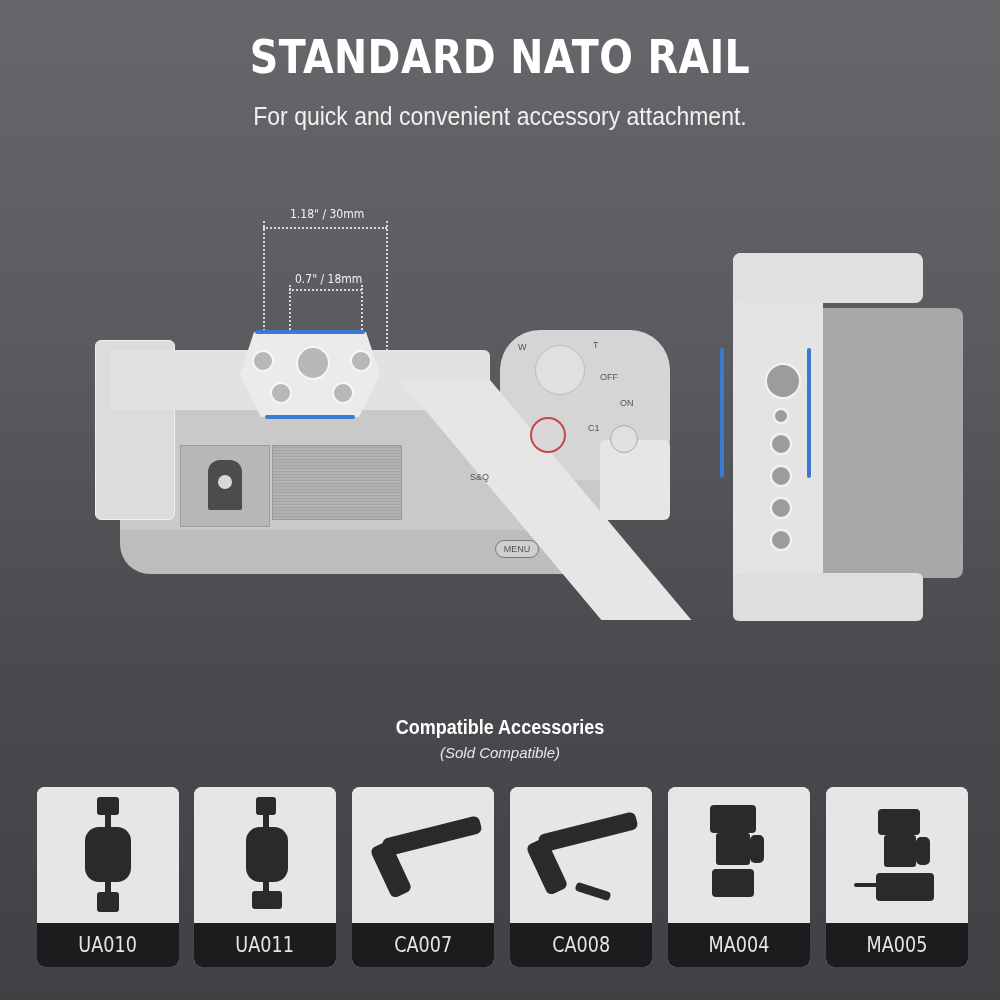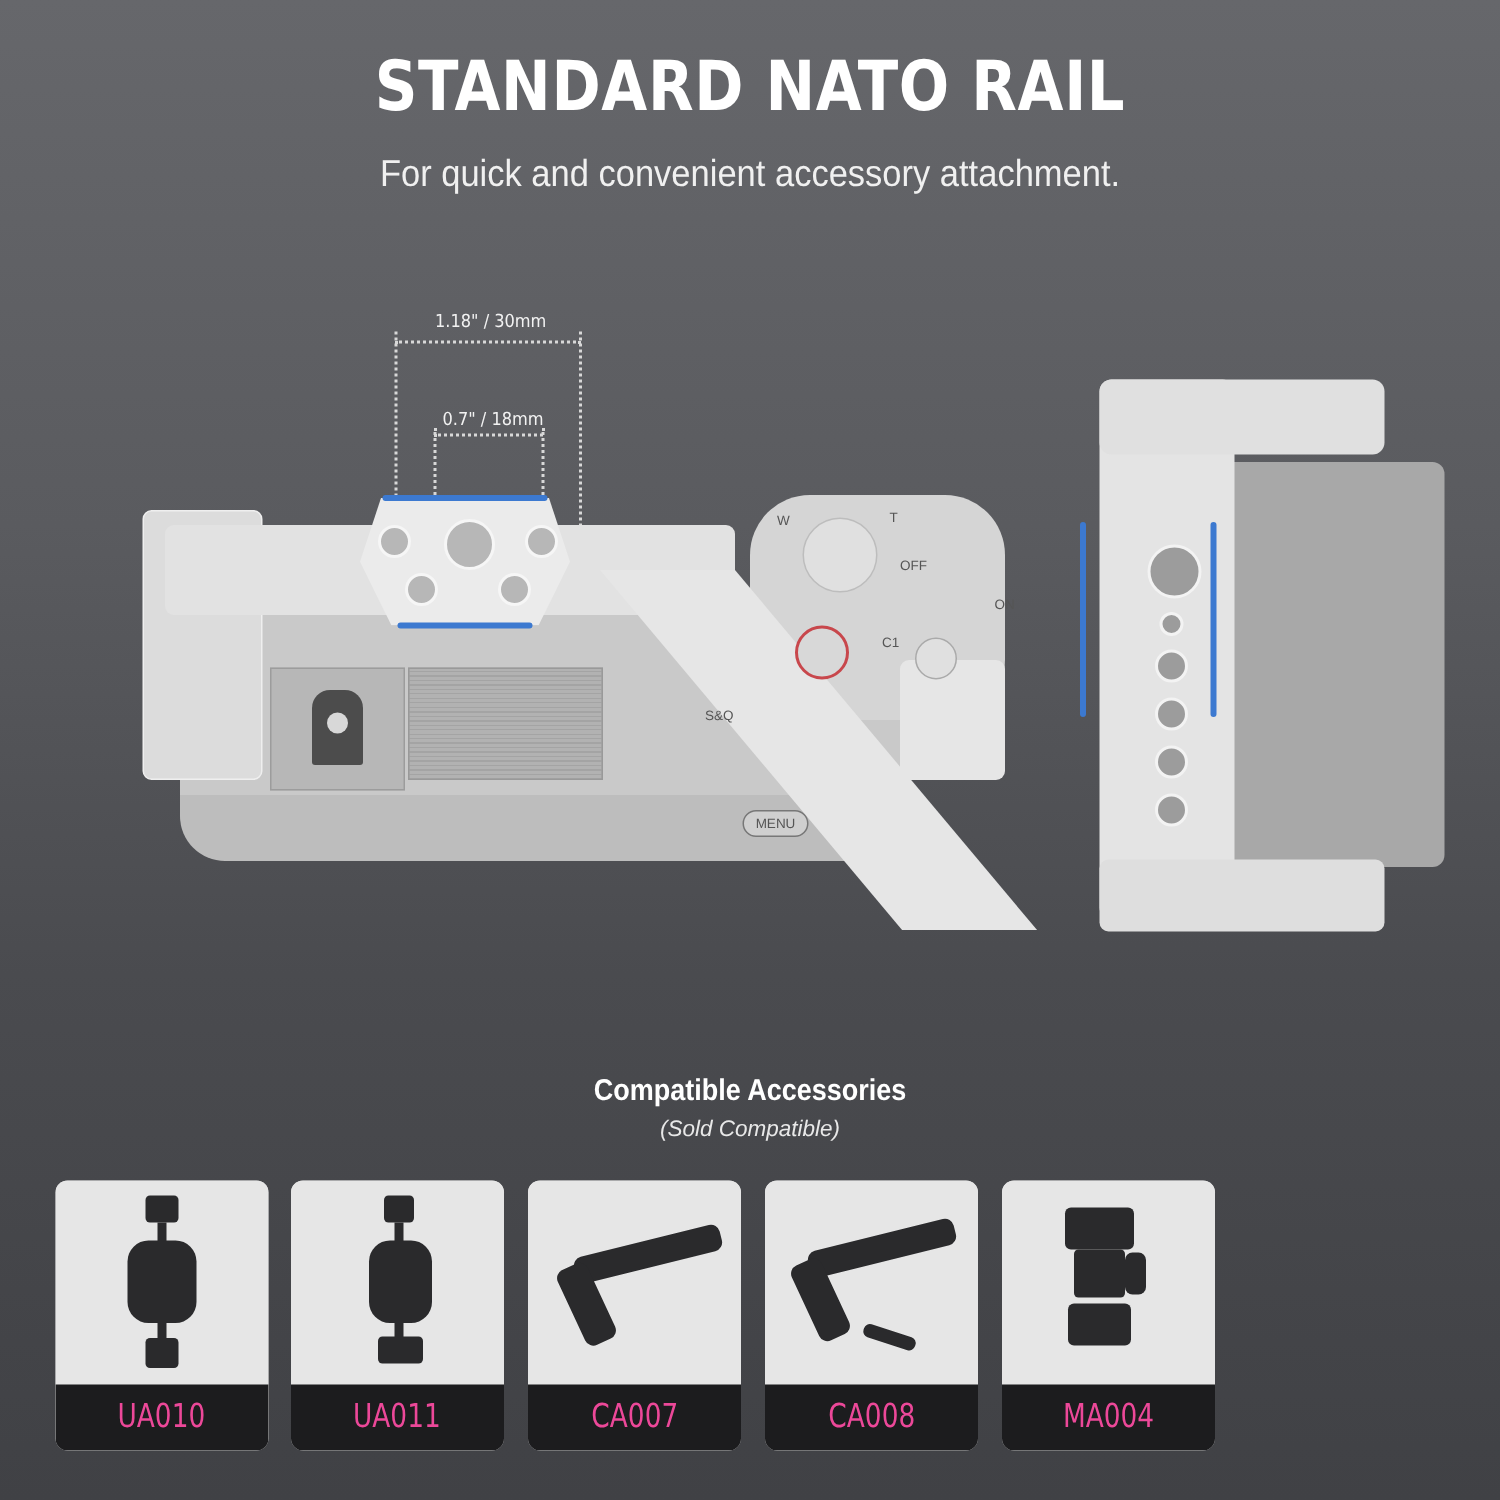--- a/index.html
+++ b/index.html
@@ -58,21 +58,21 @@
     .side-cage-bottom { position: absolute; left: 0; top: 320px; width: 190px; height: 48px; background: #dedede; border-radius: 6px; }
     .side-blue { position: absolute; width: 4px; background: #3c79d0; border-radius: 2px; }
     .side-hole { position: absolute; border-radius: 50%; background: #9c9c9c; border: 2px solid #f3f3f3; }
 
     
     .acc-title { position: absolute; top: 716px; left: 0; width: 1000px; text-align: center; font-weight: bold; font-size: 20px; color: #fff; transform: scaleX(0.9); transform-origin: center; }
     .acc-sub { position: absolute; top: 744px; left: 0; width: 1000px; text-align: center; font-style: italic; font-size: 15px; color: #e8e8e8; }
     .cards { position: absolute; top: 787px; left: 37px; width: 930px; height: 180px; }
     .card { position: absolute; top: 0; width: 142px; height: 180px; border-radius: 8px; overflow: hidden; background: #e5e5e5; }
     .card-img { position: absolute; left: 0; top: 0; width: 142px; height: 136px; background: #e6e6e6; }
-    .card-label { position: absolute; left: 0; top: 136px; width: 142px; height: 44px; background: #1c1c1e; color: #ec4899; font-size: 22px; text-align: center; line-height: 44px; font-family: "DejaVu Sans", sans-serif; transform-origin: center; }
+    .card-label { position: absolute; left: 0; top: 136px; width: 142px; height: 44px; background: #1c1c1e; color: #e5e5e5; font-size: 22px; text-align: center; line-height: 44px; font-family: "DejaVu Sans", sans-serif; transform-origin: center; }
     .card-label span { display: inline-block; transform: scaleX(0.8); }
     .prod { position: absolute; background: #2a2a2c; }
   </style>
 </head>
 <body>
 
 <div class="title">STANDARD NATO RAIL</div>
 <div class="subtitle">For quick and convenient accessory attachment.</div>
 
 <div class="dim-label" style="left:290px; top:207px;">1.18" / 30mm</div>
@@ -104,21 +104,21 @@
   <div class="rec-btn"></div>
   <div class="c1-btn"></div>
   <div class="hotshoe"></div>
   <div class="hotshoe-mount"></div>
   <div class="hotshoe-dot"></div>
   <div class="grille"></div>
   <div class="menu-btn">MENU</div>
   <span class="cam-label" style="left:478px; top:22px;">W</span>
   <span class="cam-label" style="left:553px; top:20px;">T</span>
   <span class="cam-label" style="left:560px; top:52px;">OFF</span>
-  <span class="cam-label" style="left:580px; top:78px;margin-left:43px;">ON</span>
+  <span class="cam-label" style="left:580px; top:78px;">ON</span>
   <span class="cam-label" style="left:548px; top:103px;">C1</span>
   <span class="cam-label" style="left:430px; top:152px;text-align:center;">S&amp;Q</span>
 </div>
 
 <div class="sideview">
   <div class="side-body"></div>
   <div class="side-cage"></div>
   <div class="side-cage-top"></div>
   <div class="side-cage-bottom"></div>
   <div class="side-blue" style="left:-13px; top:95px; height:130px;"></div>
@@ -170,13 +170,23 @@
   </div>
   <div class="card" style="left:631px;">
     <div class="card-img">
       <div class="prod" style="left:42px; top:18px; width:46px; height:28px; border-radius:4px;"></div>
       <div class="prod" style="left:48px; top:46px; width:34px; height:32px; border-radius:3px;"></div>
       <div class="prod" style="left:82px; top:48px; width:14px; height:28px; border-radius:5px;"></div>
       <div class="prod" style="left:44px; top:82px; width:42px; height:28px; border-radius:4px;"></div>
     </div>
     <div class="card-label"><span>MA004</span></div>
   </div>
+  <div class="card" style="left:789px;">
+    <div class="card-img">
+      <div class="prod" style="left:52px; top:22px; width:42px; height:26px; border-radius:4px;"></div>
+      <div class="prod" style="left:58px; top:48px; width:32px; height:32px; border-radius:3px;"></div>
+      <div class="prod" style="left:90px; top:50px; width:14px; height:28px; border-radius:5px;"></div>
+      <div class="prod" style="left:50px; top:86px; width:58px; height:28px; border-radius:4px;"></div>
+      <div class="prod" style="left:28px; top:96px; width:24px; height:4px; border-radius:2px;"></div>
+    </div>
+    <div class="card-label"><span>MA005</span></div>
+  </div>
 </div>
 
 </body></html>

